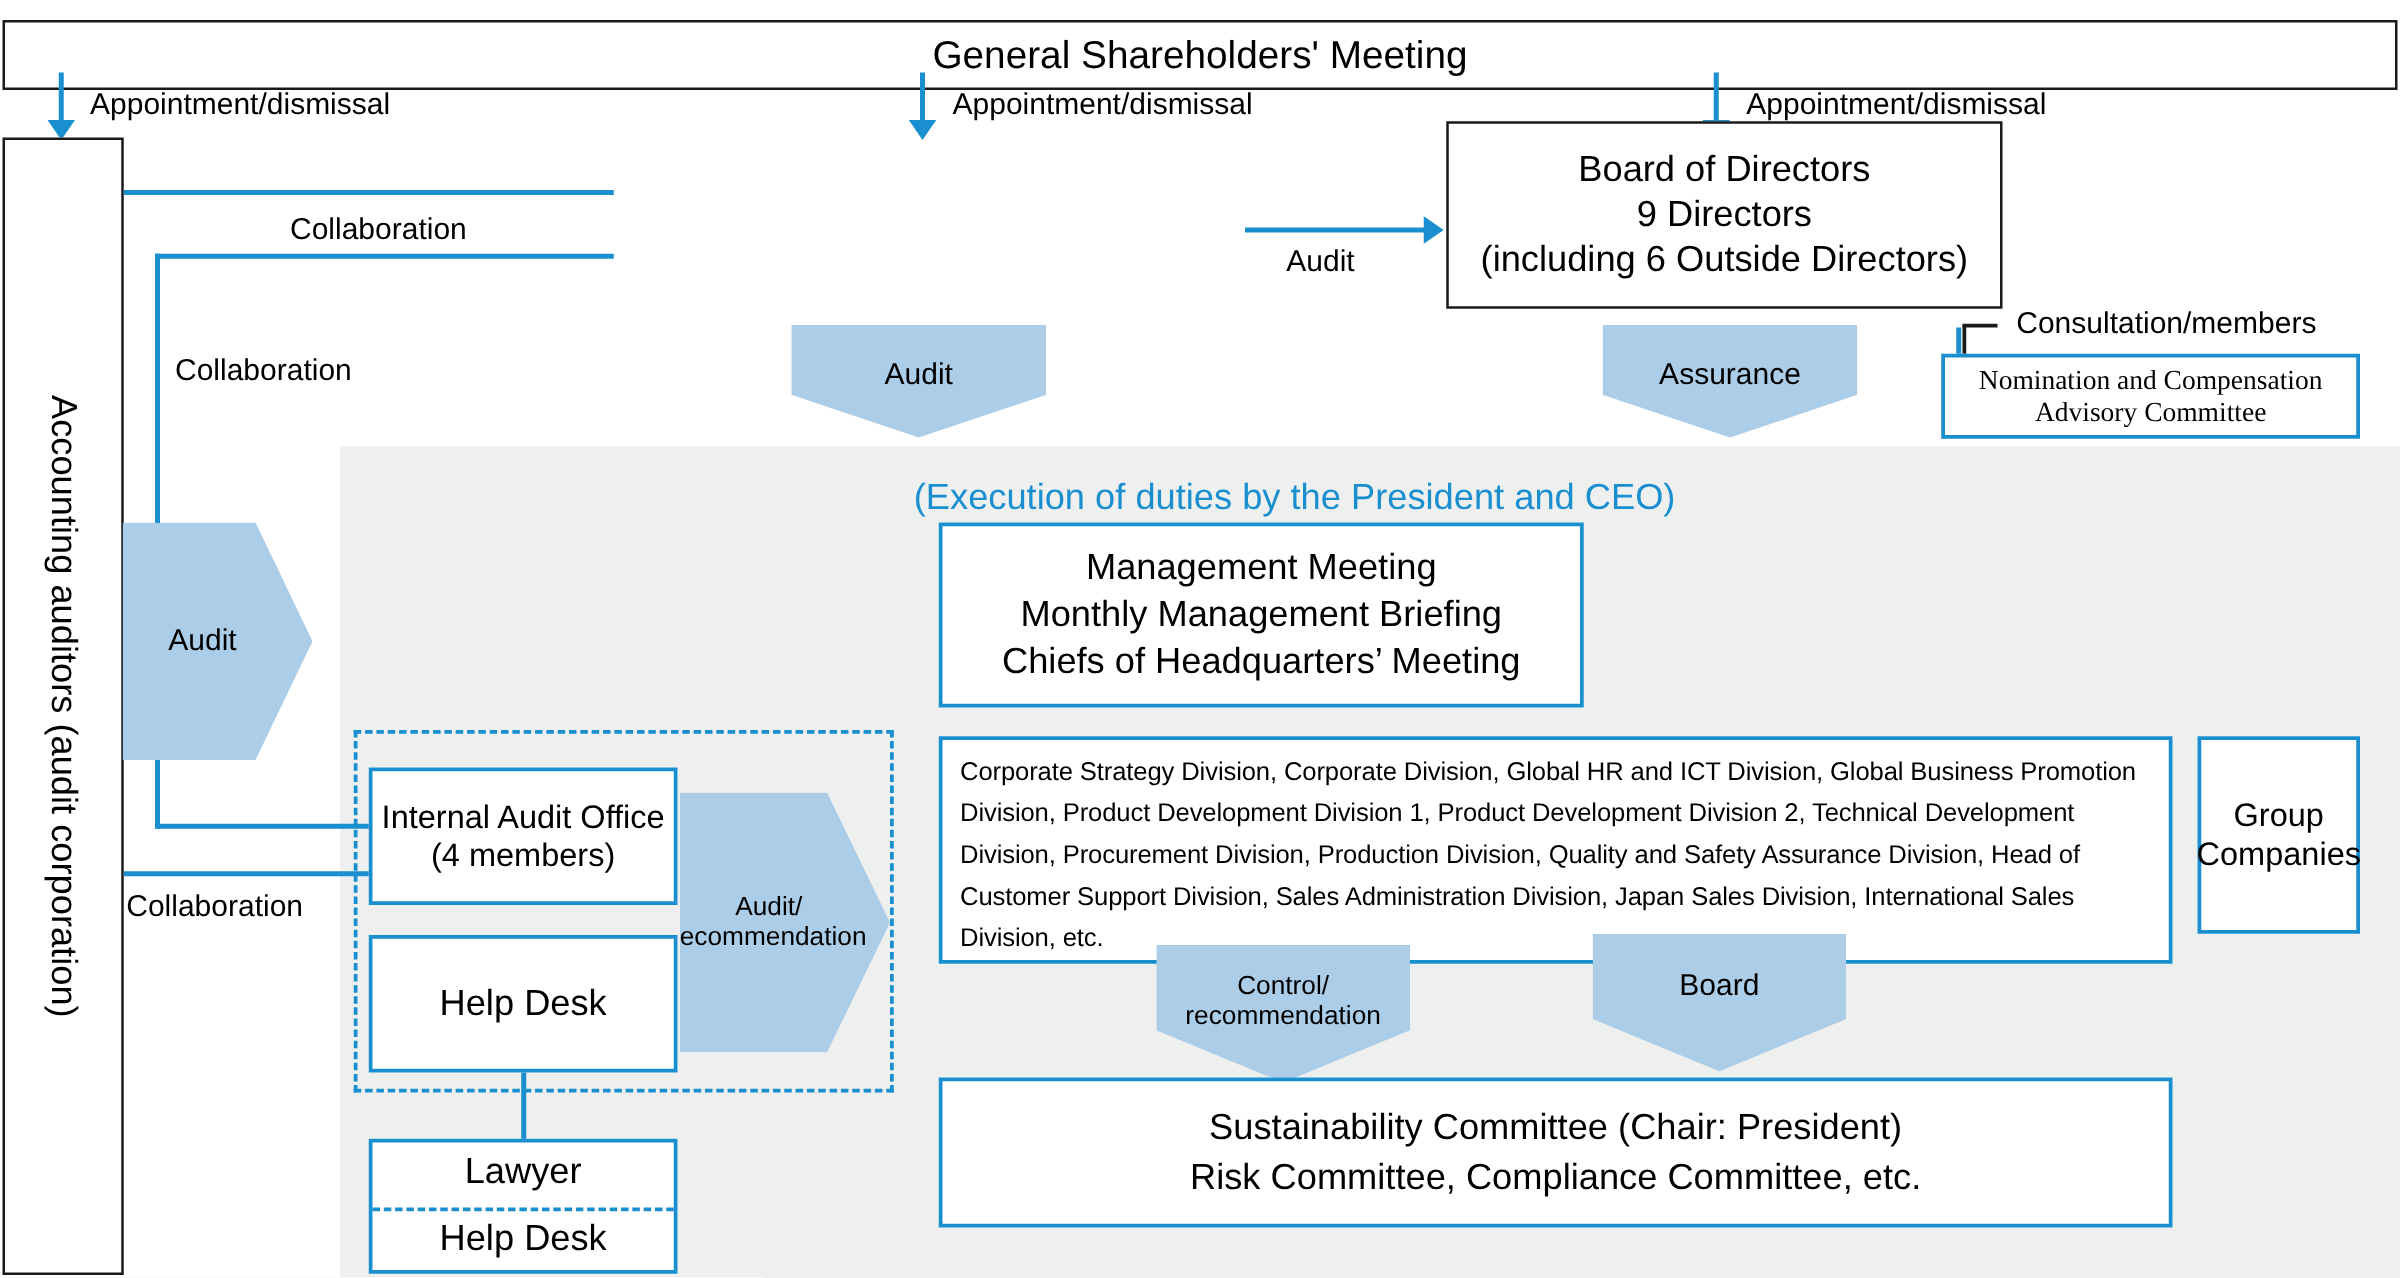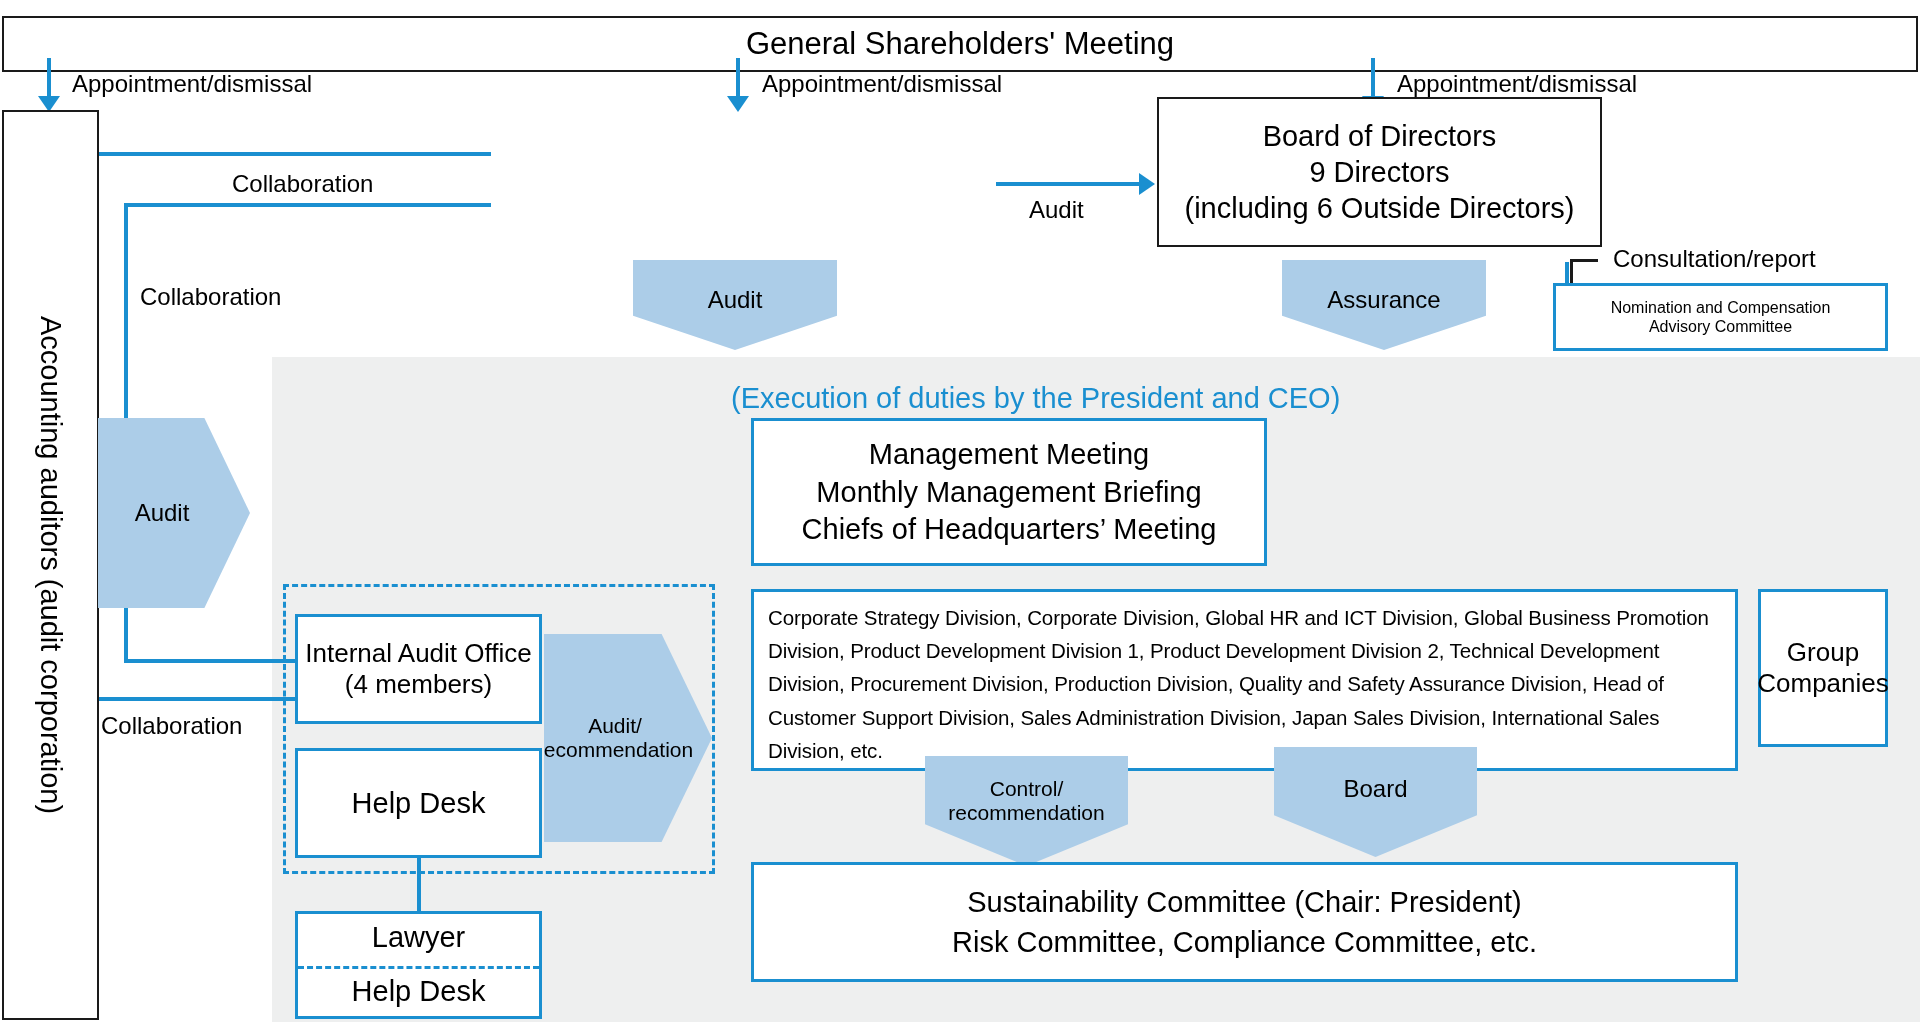--- a/index.html
+++ b/index.html
@@ -48,21 +48,21 @@
   }
   .dashed-region {
     border: 3px dashed #1a8fd0;
     background: transparent;
   }
 
   
   .t-title   { font-size: 31px; }
   .t-lg      { font-size: 29px; }
   .t-md      { font-size: 26px; }
-  .t-sm      { font-size: 16px; }
+  .t-sm      { font-size: 22px; font-family: Liberation Serif, serif; }
   .t-xs      { font-size: 19px; }
   .t-label   { font-size: 24px; }
   .t-blue    { color: #1a8fd0; }
   .t-arrow   { font-size: 24px; }
   .t-arrow-sm{ font-size: 21px; }
 
   .para {
     font-size: 20.5px;
     line-height: 1.62;
     text-align: left;
@@ -174,21 +174,21 @@
     <span class="t-arrow chev-txt">Audit</span>
   </div>
 
   <div class="abs chev chev-down" style="left:1282px; top:260px; width:204px; height:90px;">
     <span class="t-arrow chev-txt">Assurance</span>
   </div>
 
   <div class="abs" style="left:1570px; top:260px; width:3px; height:26px; background:#1a1a1a;"></div>
   <div class="abs" style="left:1570px; top:259px; width:28px; height:3px; background:#1a1a1a;"></div>
   <div class="abs ln-v" style="left:1565px; top:262px; height:45px;"></div>
-  <div class="abs t-label" style="left:1613px; top:245px;">Consultation/report</div>
+  <div class="abs t-label" style="left:1613px; top:245px;">Consultation/members</div>
   <div class="abs box-blue" style="left:1553px; top:283px; width:335px; height:68px;">
     <span class="t-sm">Nomination and Compensation</span>
     <span class="t-sm">Advisory Committee</span>
   </div>
 
   <div class="abs t-lg t-blue" style="left:731px; top:382px;">(Execution of duties by the President and CEO)</div>
 
   <div class="abs box-blue" style="left:751px; top:418px; width:516px; height:148px;">
     <span class="t-lg">Management Meeting</span>
     <span class="t-lg" style="margin-top:3px;">Monthly Management Briefing</span>

